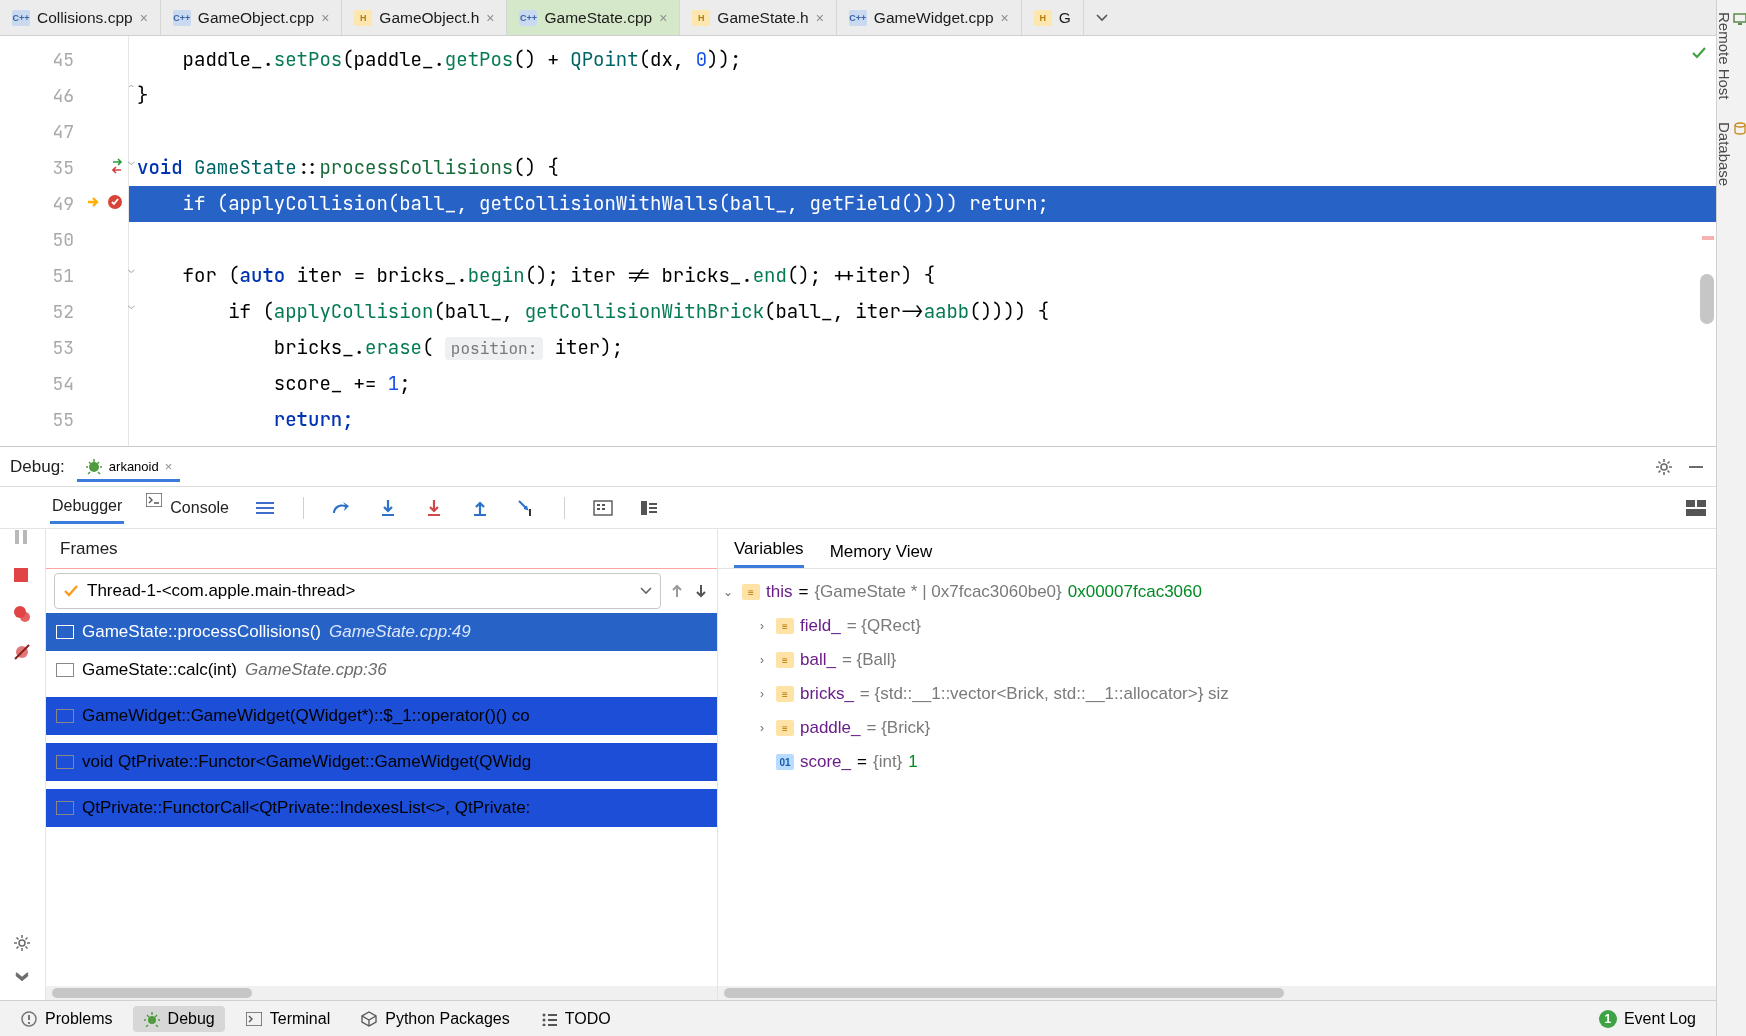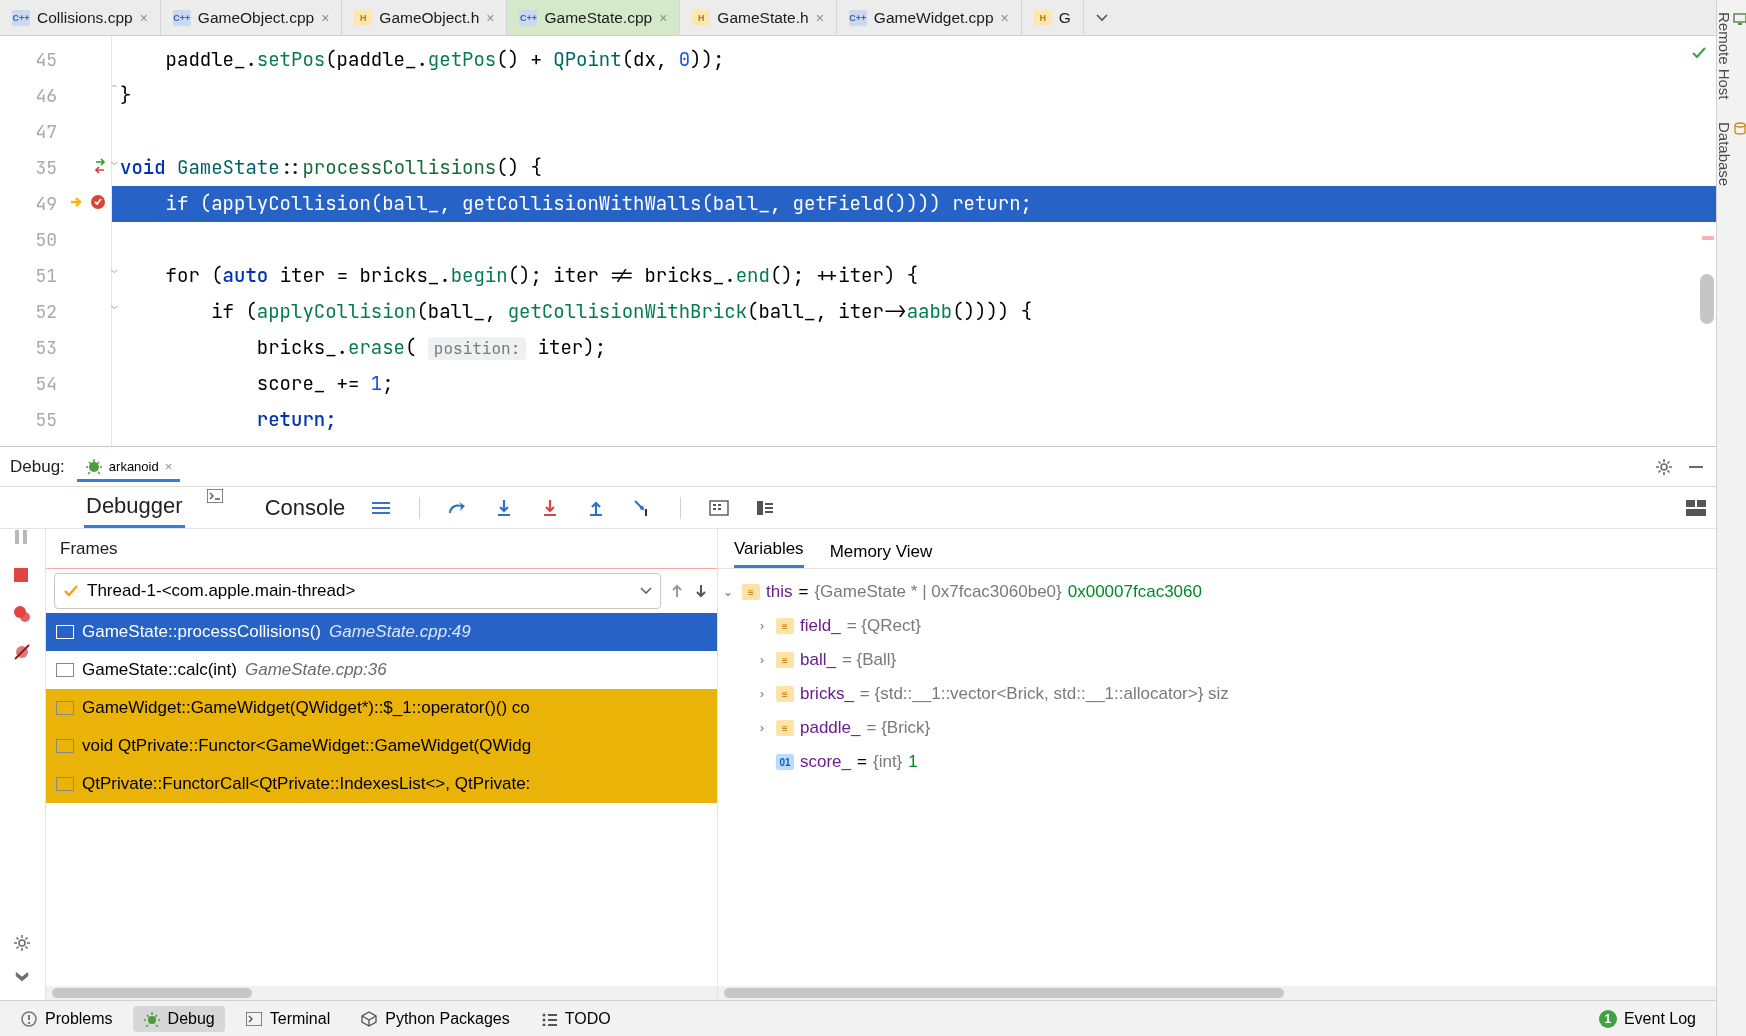--- a/index.html
+++ b/index.html
@@ -44,20 +44,21 @@
   .fic-cpp { background:#c8d9f0; color:#3b64a8; }
   .fic-h { background:#fde6b0; color:#b48010; }
   .tab .close { color:#8d8d8d; font-size:14px; }
   .tabstrip .more { display:flex;align-items:center;justify-content:center;width:36px;color:#555;font-size:14px;}
 
   
   .editor {
     position:absolute; left:0; right:30px; top:36px; height:410px;
     display:flex; background:#fff; font-family:"JetBrains Mono",Menlo,Consolas,monospace;
     font-size:19px;
+    padding-left:17px;
   }
   .gutter {
     width:112px; background:#fff; border-right:1px solid #e6e6e6;
     text-align:right; color:#a9a9a9; font-size:18px;
     padding-top:6px;
   }
   .gutter .ln { height:36px; padding-right:54px; position:relative; line-height:36px;}
   .gutter .ln .mark { position:absolute; right:4px; top:6px; width:46px; display:flex; gap:2px; justify-content:flex-end;}
   .code {
     flex:1; padding-top:6px; position:relative;
@@ -91,21 +92,21 @@
     display:flex; align-items:center; gap:6px;
     border-bottom:3px solid #3b7bdb; padding:0 8px 4px; margin-top:6px;
   }
   .debug-header .spacer { flex:1;}
   .debug-header .ic { color:#6b6b6b; font-size:16px; cursor:pointer;}
 
   .debug-sub {
     height:42px; display:flex; align-items:center;
     border-bottom:1px solid #e4e4e4; padding-left:50px; gap:22px;
   }
-  .debug-sub .subtab { font-size:22px; color:#222; padding:6px 2px;margin-left:34px; }
+  .debug-sub .subtab { font-size:16px; color:#222; padding:6px 2px; }
   .debug-sub .subtab.active { border-bottom:3px solid #3b7bdb;}
   .debug-sub .sep { width:1px; height:22px; background:#d0d0d0; margin:0 4px;}
   .debug-sub .tb-ic { width:24px;height:24px;display:flex;align-items:center;justify-content:center;cursor:pointer;}
 
   .debug-body {
     flex:1; display:flex; position:relative;
   }
   .left-controls {
     width:46px; border-right:1px solid #e4e4e4;
     display:flex; flex-direction:column; align-items:center; gap:18px; padding-top:0px;
@@ -126,21 +127,21 @@
     flex:1; height:36px; border:1px solid #c8c8c8; border-radius:4px;
     display:flex; align-items:center; padding:0 8px; gap:8px; font-size:17px;
   }
   .thread-combo .chk { color:#ff8a00;}
   .frames-list { flex:1; overflow:hidden; font-size:17px;}
   .frame-row {
     height:38px; display:flex; align-items:center; gap:8px; padding:0 10px;
     white-space:nowrap; overflow:hidden;
   }
   .frame-row.sel { background:#2762c6; color:#fff;}
-  .frame-row.lib { background:#eab308;}
+  .frame-row.lib { background:#1d4ed8;margin-top:8px;}
   .frame-row .fic2{width:18px;height:14px;border:1px solid #888;}
   .frame-row .loc { font-style:italic; color:#6b6b6b;}
   .frame-row.sel .loc { color:#dbe7ff;}
   .hscroll { height:14px; background:#f0f0f0; position:relative;}
   .hscroll .thumb{position:absolute;left:6px;top:2px;height:10px;width:200px;background:#c6c6c6;border-radius:5px;}
 
   .vars-pane { flex:1; display:flex; flex-direction:column;}
   .vars-tabs {
     height:40px; display:flex; align-items:flex-end; gap:26px; padding:0 16px;
     border-bottom:1px solid #e4e4e4;

